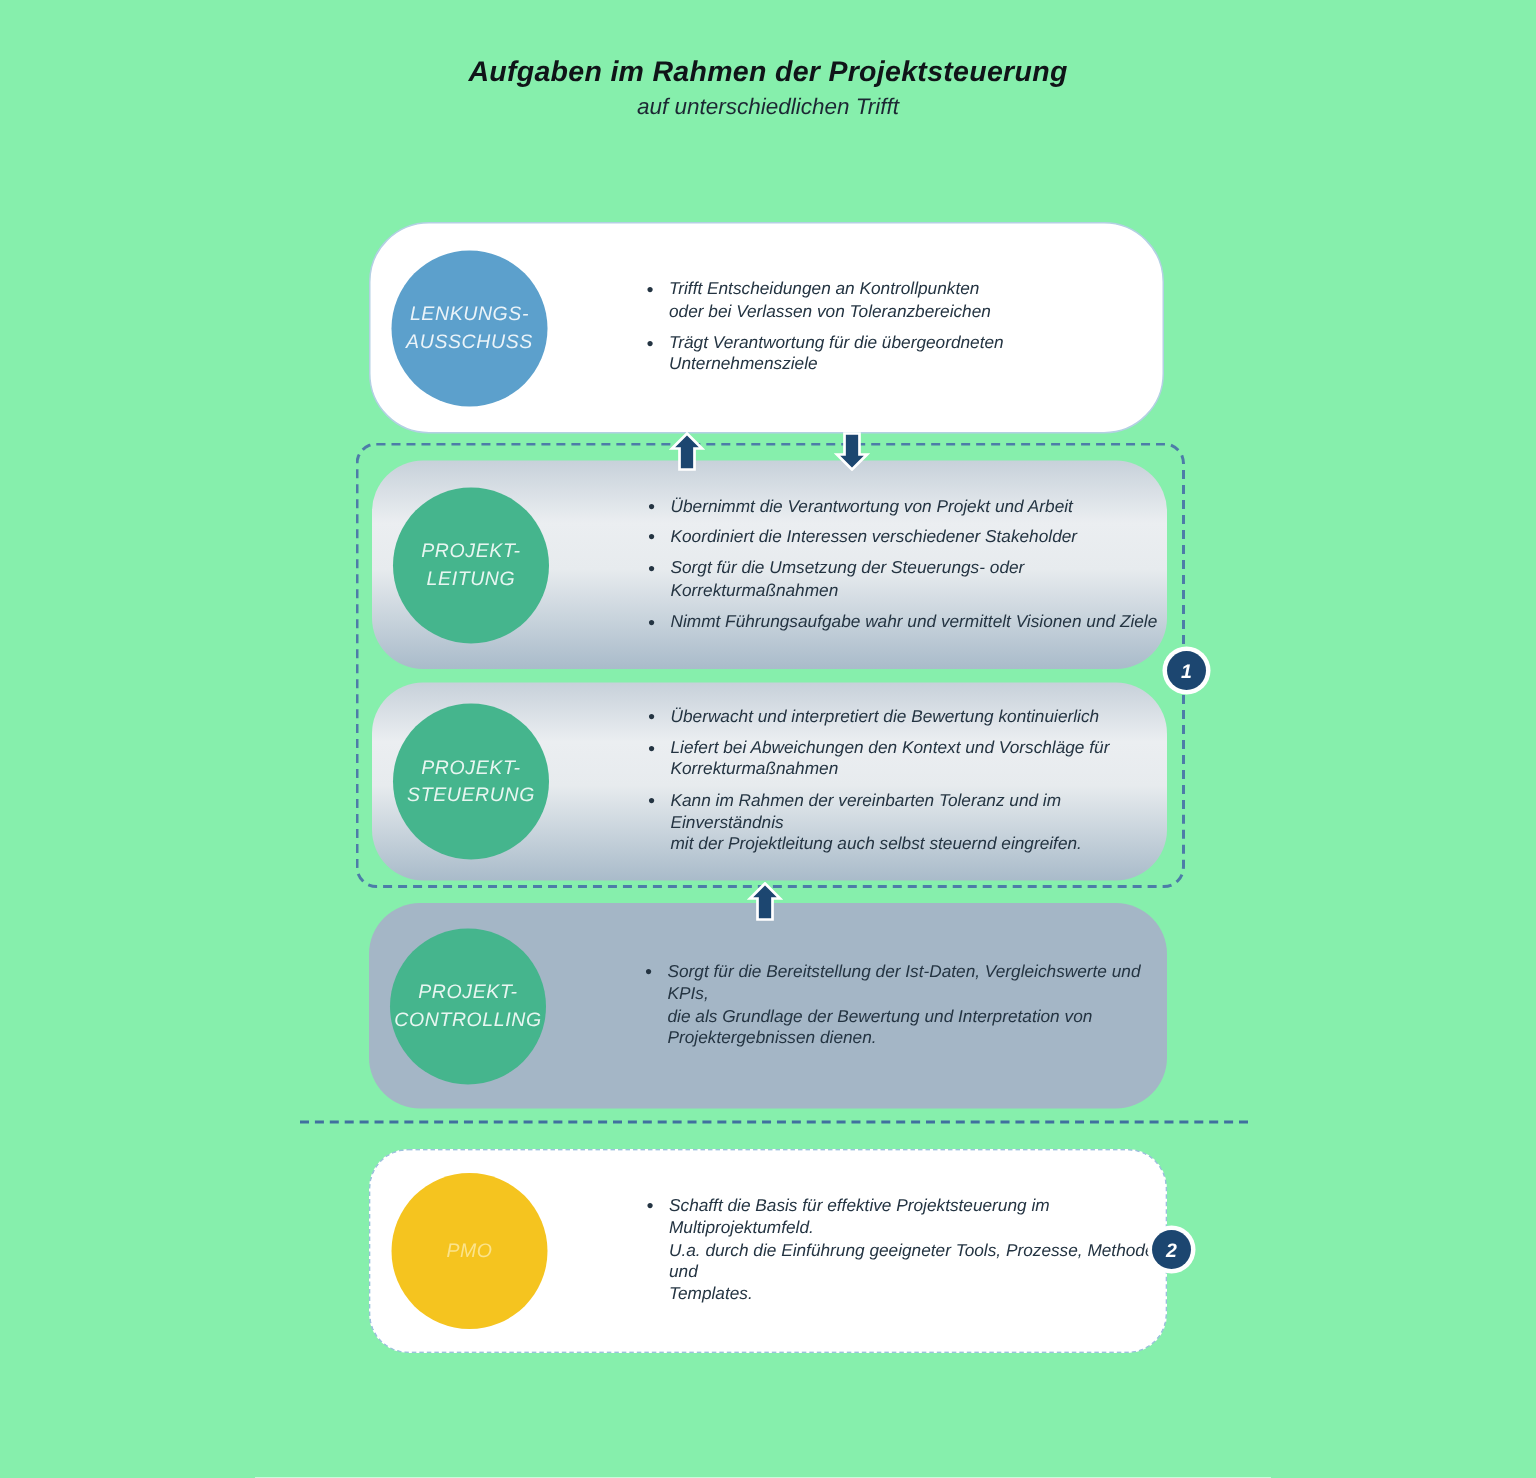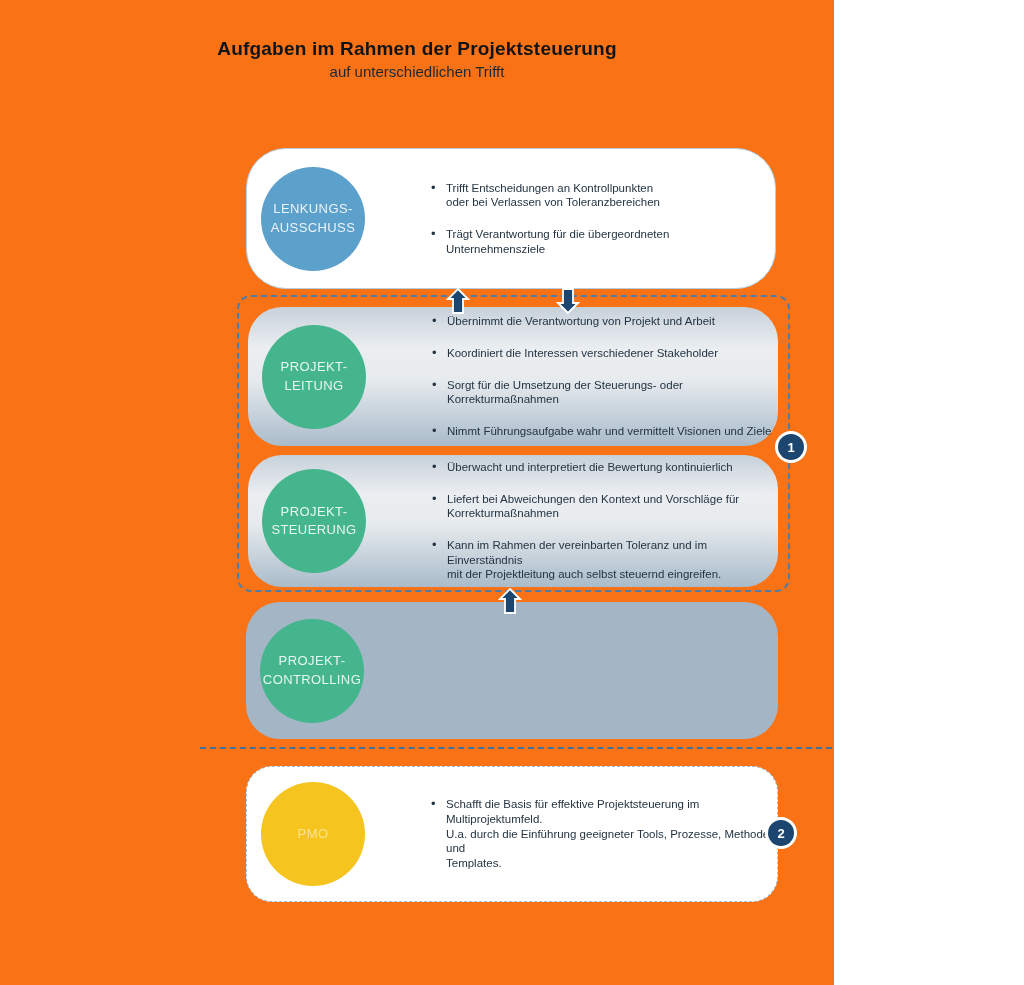--- a/index.html
+++ b/index.html
@@ -3,24 +3,25 @@
 <meta charset="utf-8">
 <style>
   * { margin: 0; padding: 0; box-sizing: border-box; }
   html, body { background: #ffffff; }
   body {
     font-family: "Liberation Sans", "DejaVu Sans", sans-serif;
     color: #253645;
   }
   .canvas {
     position: relative;
-    width: 834px;
+    width: 1024px;
     height: 985px;
-    background: #f97316;
+    background: #86efac;
     overflow: hidden;
+    font-style: italic;
   }
 
   
   .header { position: absolute; top: 38px; left: 0; width: 100%; text-align: center; }
   .title    { font-size: 19px; font-weight: 700; color: #101418; letter-spacing: 0.2px; }
   .subtitle { font-size: 15px; color: #1c2733; margin-top: 3px; }
 
   
   .rowbox {
     position: absolute;
@@ -50,21 +51,21 @@
   ul.bullets {
     list-style: none;
     margin-left: 64px;
     width: 392px;
   }
   ul.bullets li {
     position: relative;
     padding-left: 17px;
     font-size: 11.5px;
     line-height: 1.28;
-    margin: 17px 0;
+    margin: 6px 0;
     white-space: pre-line;
     color: #243442;
   }
   ul.bullets li::before {
     content: "\2022";
     position: absolute;
     left: 2px; top: -1px;
     font-size: 13px;
     color: #243442;
   }
@@ -182,20 +183,25 @@
       <li>Kann im Rahmen der vereinbarten Toleranz und im  Einverständnis
 mit der Projektleitung auch selbst steuernd eingreifen.</li>
     </ul>
   </div>
 
   <div class="rowbox box-controlling">
     <div class="circle circle-green">
       <span class="circle-label">PROJEKT-
 CONTROLLING</span>
     </div>
+    <ul class="bullets">
+      <li>Sorgt für die Bereitstellung der Ist-Daten, Vergleichswerte und KPIs,
+die als Grundlage der Bewertung und Interpretation von
+Projektergebnissen dienen.</li>
+    </ul>
   </div>
 
   <div class="divider"></div>
 
   <div class="rowbox box-pmo">
     <div class="circle circle-yellow">
       <span class="circle-label">PMO</span>
     </div>
     <ul class="bullets">
       <li>Schafft die Basis für effektive Projektsteuerung im Multiprojektumfeld.

